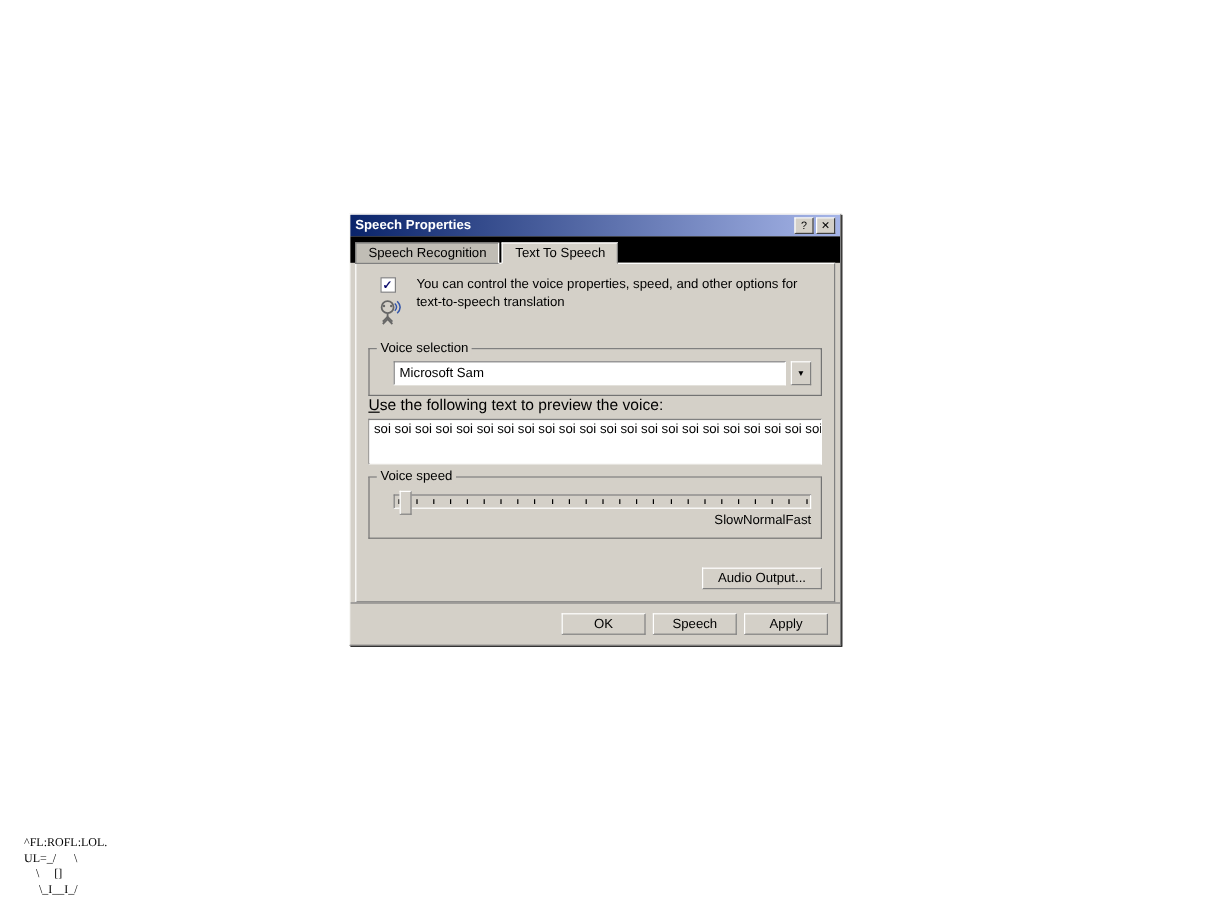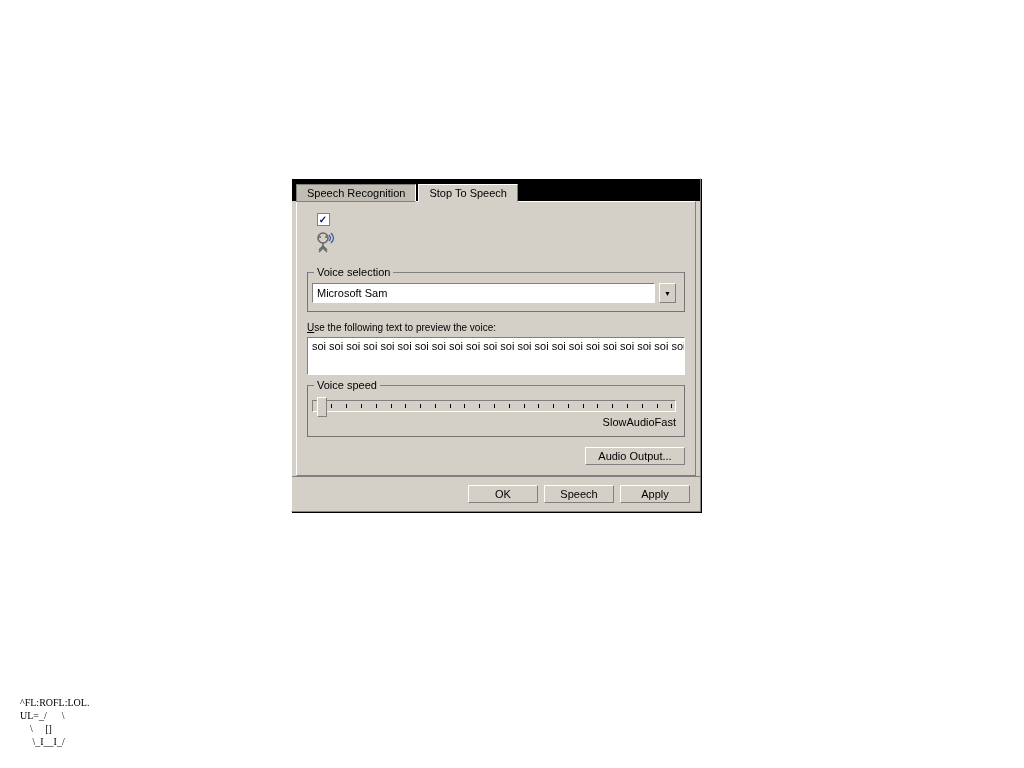--- a/index.html
+++ b/index.html
@@ -139,22 +139,21 @@
     .checkbox-check {
       color: #0a0a6a;
       font-size: 10px;
       font-weight: bold;
     }
 
     
     .group-box {
       border: 1px solid #737373;
       border-top: 1px solid #808080;
-      margin-bottom: 10px;
-      padding: 6px 8px 8px 4px;
+      padding: 6px 8px 8px 20px;
       position: relative;
     }
     .group-box-label {
       position: absolute;
       top: -7px;
       left: 6px;
       background: #d4d0c8;
       padding: 0 3px;
       font-size: 11px;
     }
@@ -210,21 +209,21 @@
       border-left: 1px solid #ffffff;
       border-right: 1px solid #808080;
       border-bottom: 1px solid #808080;
       cursor: pointer;
       min-width: 60px;
       text-align: center;
     }
 
     
     .preview-label {
-      font-size: 10px;
+      font-size: 13px;
       margin-bottom: 4px;
     }
     .preview-text-box {
       width: 100%;
       height: 38px;
       background: #ffffff;
       border-top: 1px solid #808080;
       border-left: 1px solid #808080;
       border-right: 1px solid #ffffff;
       border-bottom: 1px solid #ffffff;
@@ -289,21 +288,21 @@
       display: flex;
       justify-content: flex-end;
       margin-top: 4px;
       font-size: 11px;
     }
 
     
     .audio-row {
       display: flex;
       justify-content: flex-end;
-      margin-top: 9px;
+      margin-top: 24px;
     }
 
     
     .dialog-footer {
       display: flex;
       justify-content: flex-end;
       gap: 6px;
       padding: 8px 10px;
       background: #d4d0c8;
       border-top: 1px solid #808080;
@@ -333,27 +332,34 @@
 
     .underline {
       text-decoration: underline;
     }
   </style>
 </head>
 <body>
 
 <div class="dialog">
 
+  <div class="title-bar">
+    <span class="title-bar-text">Speech Properties</span>
+    <div class="title-bar-controls">
+      <div class="title-btn">?</div>
+      <div class="title-btn">✕</div>
+    </div>
+  </div>
 
   <div class="tab-bar">
     <div class="tab inactive">
       <span>Speech Recognition</span>
     </div>
     <div class="tab active">
-      <span>Stop To Speech</span>
+      <span>Text To Speech</span>
     </div>
   </div>
 
   <div class="tab-content">
 
     <div class="info-row">
 
       <div style="display:flex;flex-direction:column;align-items:center;gap:2px;">
         <div class="checkbox-area">
           <div class="checkbox-small">
@@ -371,20 +377,21 @@
             <line x1="14" y1="16" x2="10" y2="20" stroke="#666" stroke-width="1.5"></line>
             <line x1="14" y1="16" x2="18" y2="20" stroke="#666" stroke-width="1.5"></line>
             <line x1="14" y1="18" x2="10" y2="22" stroke="#666" stroke-width="1.5"></line>
             <line x1="14" y1="18" x2="18" y2="22" stroke="#666" stroke-width="1.5"></line>
 
             <path d="M20 5 Q23 8 20 11" fill="none" stroke="#3355aa" stroke-width="1.2"></path>
             <path d="M22 3 Q27 8 22 13" fill="none" stroke="#3355aa" stroke-width="1.2"></path>
           </svg>
         </div>
       </div>
+      <div class="info-text">You can control the voice properties, speed, and other options for text-to-speech translation</div>
     </div>
 
     <div class="group-box">
       <span class="group-box-label">Voice selection</span>
       <div class="voice-select-row">
         <div class="dropdown">
           <span>Microsoft Sam</span>
         </div>
         <div class="dropdown-arrow">▼</div>
       </div>
@@ -428,21 +435,21 @@
               <div class="tick-line" style="left: 82.6667%;"></div>
               <div class="tick-line" style="left: 86.75%;"></div>
               <div class="tick-line" style="left: 90.8333%;"></div>
               <div class="tick-line" style="left: 94.9167%;"></div>
               <div class="tick-line" style="left: 99%;"></div>
             </div>
           <div class="slider-thumb"></div>
         </div>
         <div class="speed-labels">
           <span>Slow</span>
-          <span>Audio</span>
+          <span>Normal</span>
           <span>Fast</span>
         </div>
       </div>
     </div>
 
     <div class="audio-row">
       <button class="btn" style="min-width:100px;">Audio Output...</button>
     </div>
 
   </div>

